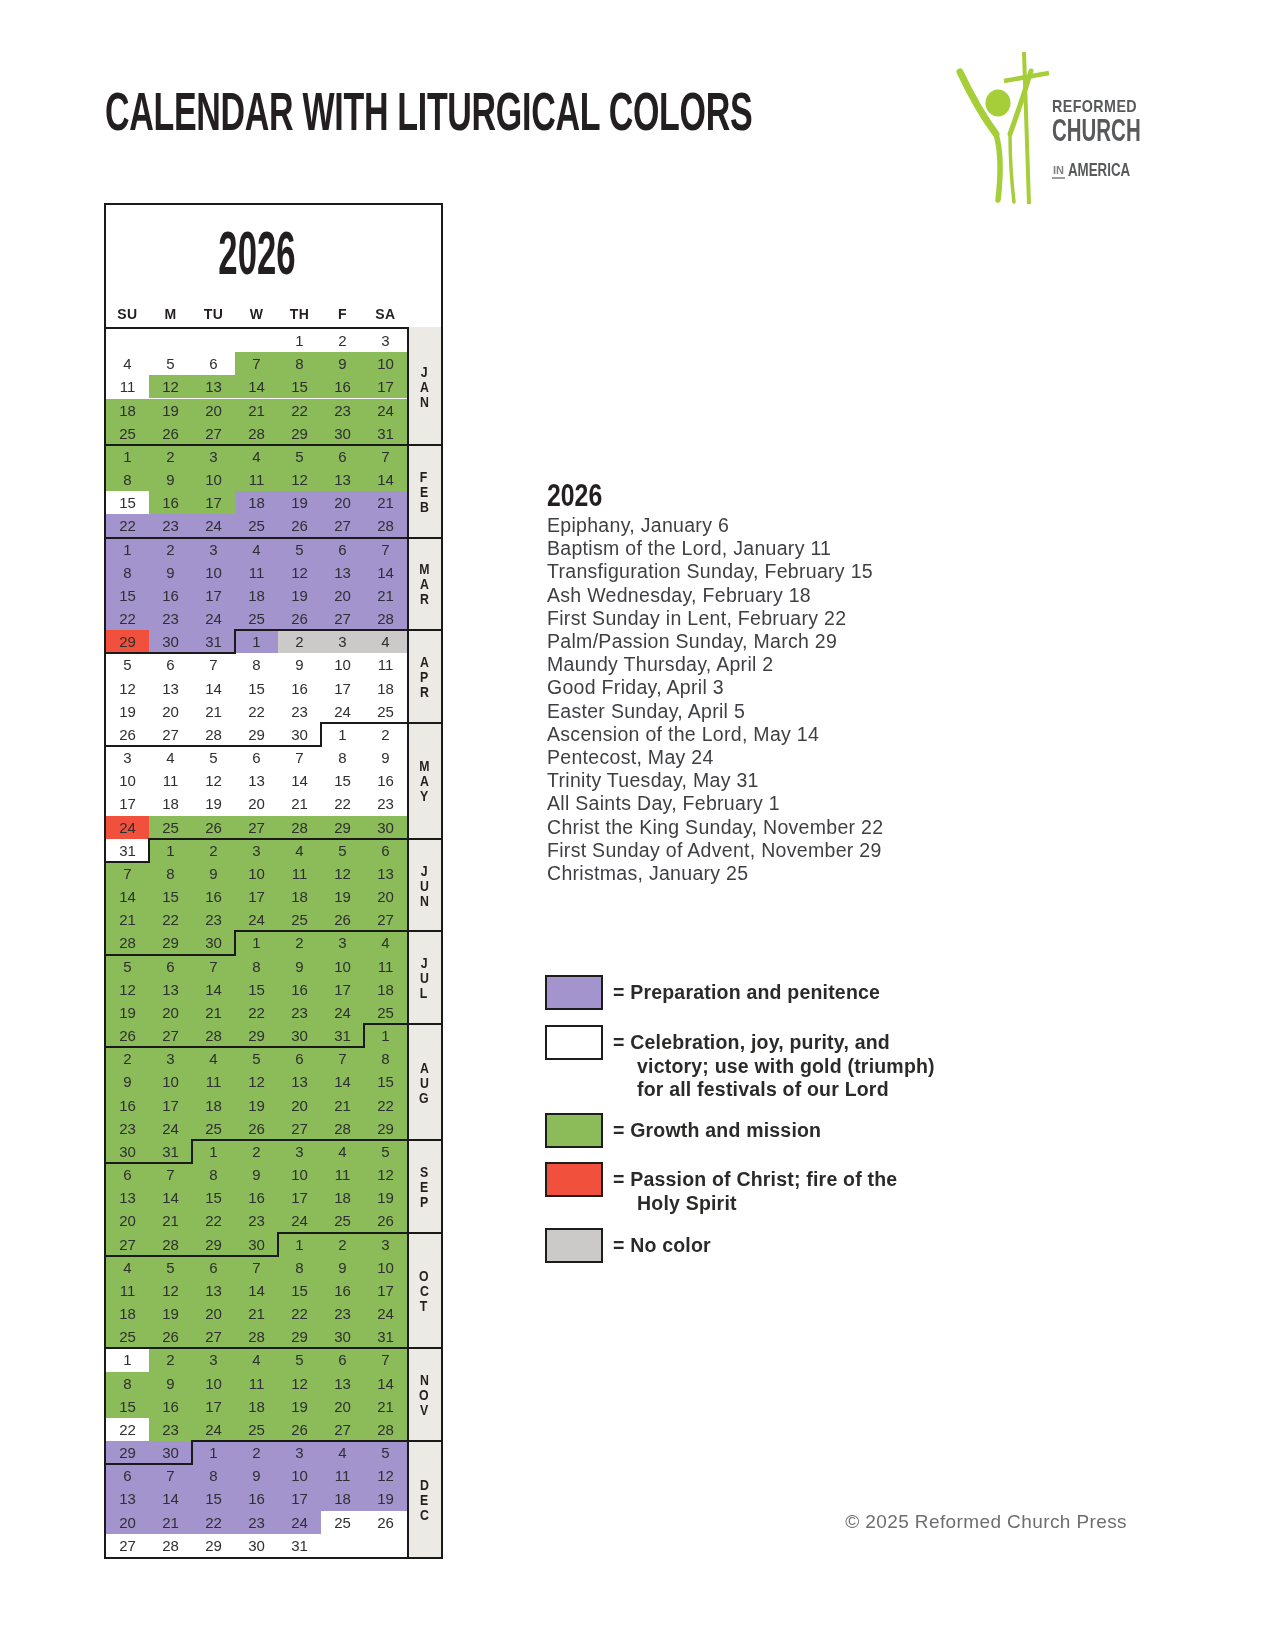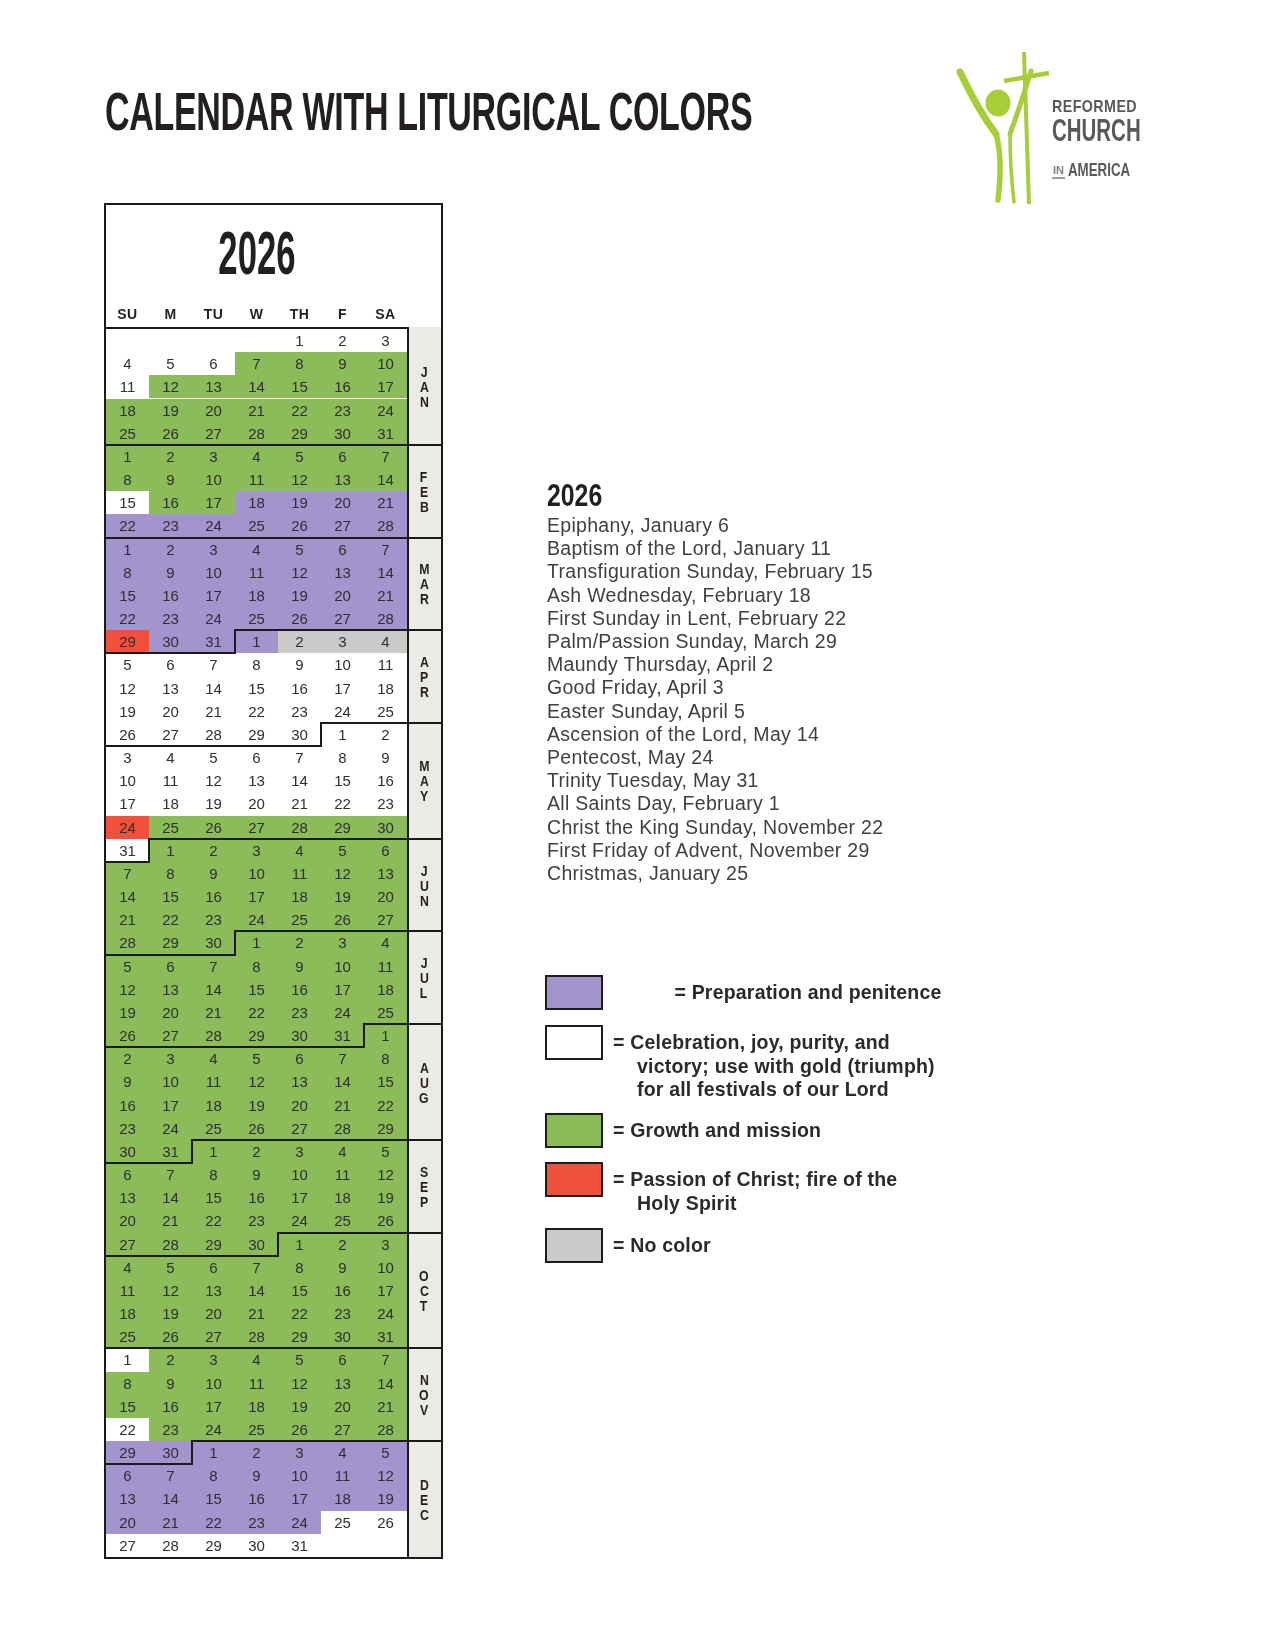--- a/index.html
+++ b/index.html
@@ -593,27 +593,27 @@
       <div class="kd-item" style="top: 606.8px;">First Sunday in Lent, February 22</div>
       <div class="kd-item" style="top: 630px;">Palm/Passion Sunday, March 29</div>
       <div class="kd-item" style="top: 653.2px;">Maundy Thursday, April 2</div>
       <div class="kd-item" style="top: 676.4px;">Good Friday, April 3</div>
       <div class="kd-item" style="top: 699.6px;">Easter Sunday, April 5</div>
       <div class="kd-item" style="top: 722.8px;">Ascension of the Lord, May 14</div>
       <div class="kd-item" style="top: 746px;">Pentecost, May 24</div>
       <div class="kd-item" style="top: 769.2px;">Trinity Tuesday, May 31</div>
       <div class="kd-item" style="top: 792.4px;">All Saints Day, February 1</div>
       <div class="kd-item" style="top: 815.6px;">Christ the King Sunday, November 22</div>
-      <div class="kd-item" style="top: 838.8px;">First Friday of Advent, November 29</div>
+      <div class="kd-item" style="top: 838.8px;">First Sunday of Advent, November 29</div>
       <div class="kd-item" style="top: 862px;">Christmas, January 25</div>
     </div>
 
   <div id="legend">
       <div class="swatch" style="top: 975px; background: rgb(163, 148, 206);"></div>
-      <div class="leglab" style="top: 981px; text-align: center;">
+      <div class="leglab" style="top: 981px;">
         <div>= Preparation and penitence</div>
       </div>
       <div class="swatch" style="top: 1025px; background: rgb(255, 255, 255);"></div>
       <div class="leglab" style="top: 1031px;">
         <div>= Celebration, joy, purity, and</div>
         <div class="cont">victory; use with gold (triumph)</div>
         <div class="cont">for all festivals of our Lord</div>
       </div>
       <div class="swatch" style="top: 1113px; background: rgb(140, 187, 89);"></div>
       <div class="leglab" style="top: 1119px;">
@@ -624,15 +624,16 @@
         <div>= Passion of Christ; fire of the</div>
         <div class="cont">Holy Spirit</div>
       </div>
       <div class="swatch" style="top: 1228px; background: rgb(203, 202, 200);"></div>
       <div class="leglab" style="top: 1234px;">
         <div>= No color</div>
       </div>
     </div>
 
   <div class="abs footer">
+    <div class="f2">© 2025 Reformed Church Press</div>
   </div>
 
 </div>
 
 </body></html>

